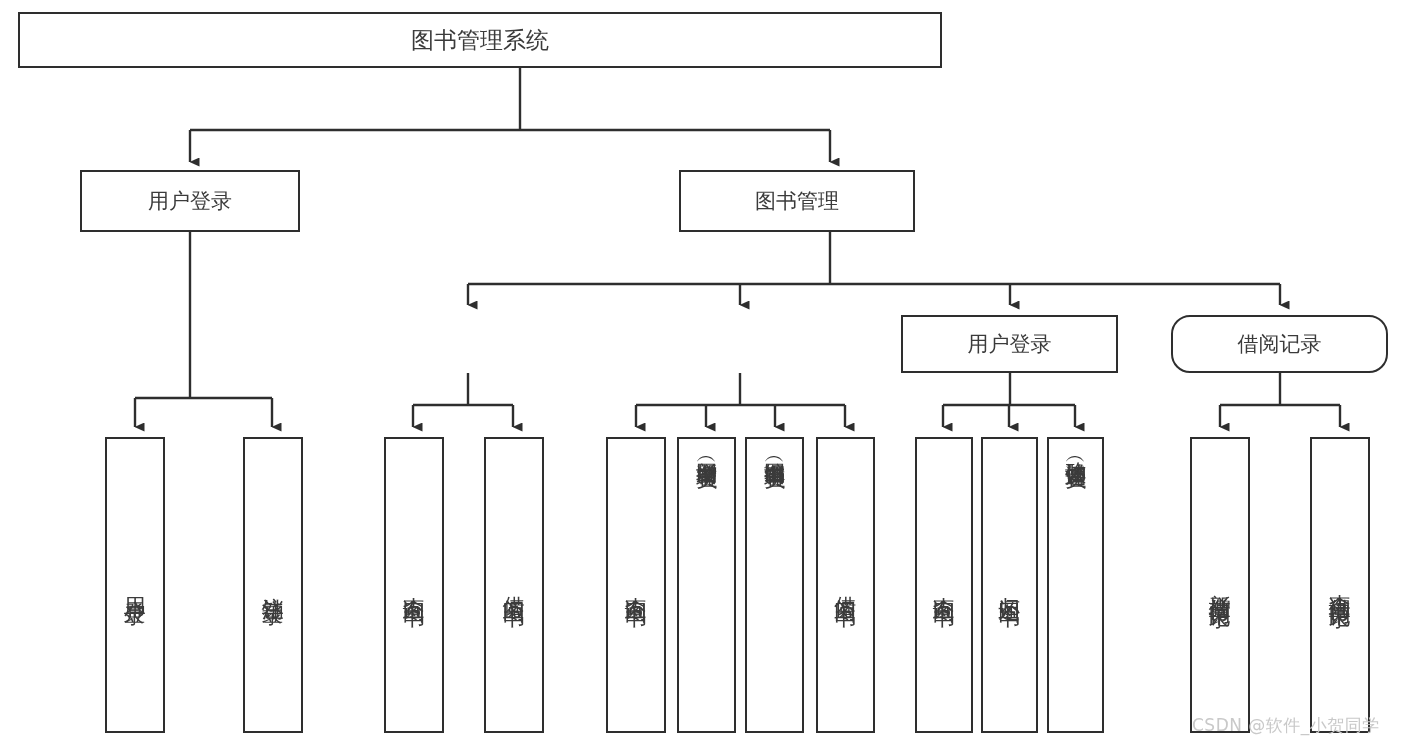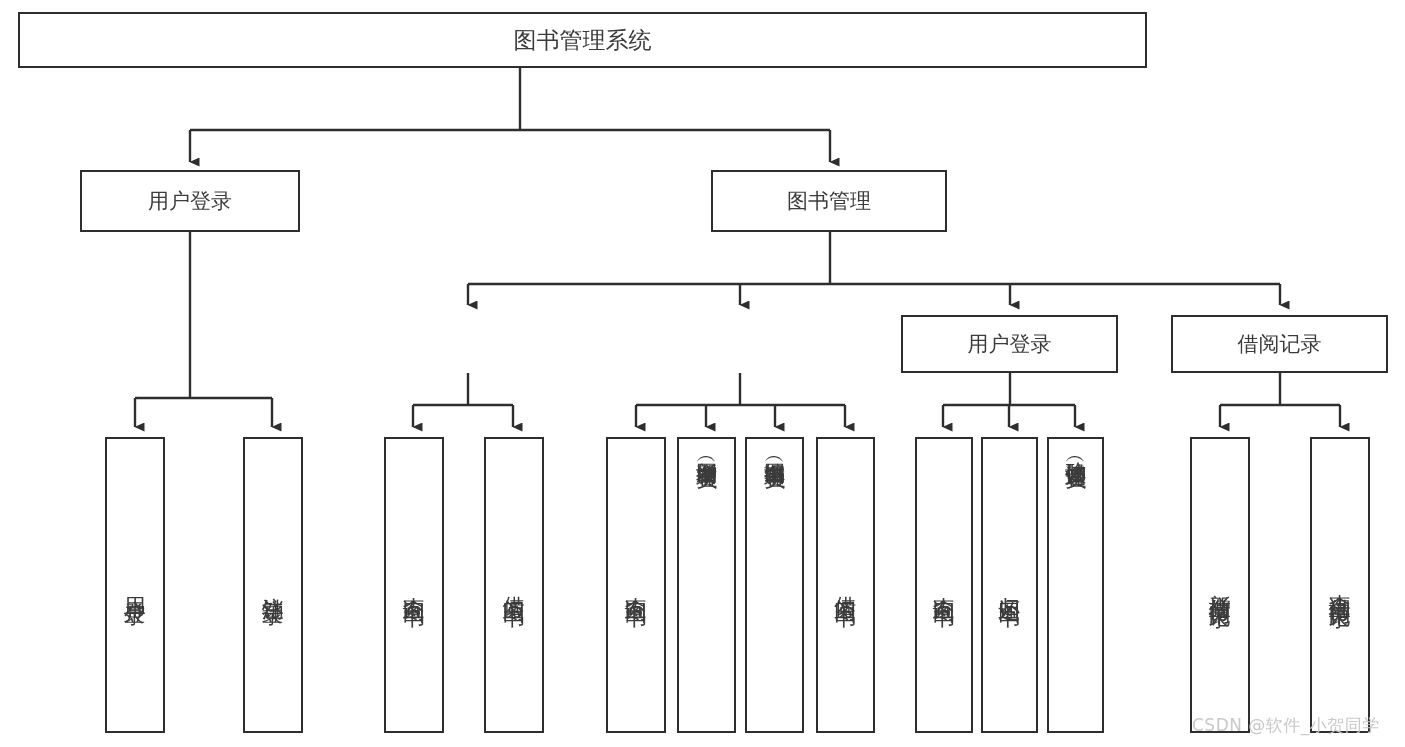--- a/index.html
+++ b/index.html
@@ -36,21 +36,21 @@
     color: #3a3a3a;
   }
   .node .lbl {
     display: block;
     text-align: center;
     line-height: 1.08;
     color: #3b3b3b;
     white-space: pre-line;
   }
   
-  .n-root { left: 18px; top: 12px; width: 1129px; height: 56px; }
+  .n-root { left: 18px; top: 12px; width: 924px; height: 56px; }
   .n-root .lbl { font-size: 23px; }
   
   .n-l2 { height: 62px; }
   .n-l2 .lbl { font-size: 21px; }
   
   .n-l3 { height: 58px; }
   .n-l3 .lbl { font-size: 21px; }
   
   .n-leaf {
     top: 437px;
@@ -133,28 +133,28 @@
     </g>
   </svg>
 
   <div class="node n-root">
     <span class="lbl">图书管理系统</span>
   </div>
 
   <div class="node n-l2" style="left:80px; top:170px; width:220px;">
     <span class="lbl">用户登录</span>
   </div>
-  <div class="node n-l2" style="left:711px; top:170px; width:236px;">
+  <div class="node n-l2" style="left:679px; top:170px; width:236px;">
     <span class="lbl">图书管理</span>
   </div>
 
   <div class="node n-l3" style="left:901px; top:315px; width:217px;">
     <span class="lbl">用户登录</span>
   </div>
-  <div class="node n-l3" style="left:1171px; top:315px; width:217px;">
+  <div class="node n-l3" style="left:1171px; top:315px; width:217px;border-radius:19px;">
     <span class="lbl">借阅记录</span>
   </div>
 
   <div class="node n-leaf" style="left:105px; width:60px;">
     <span class="lbl">用户登录</span>
   </div>
   <div class="node n-leaf" style="left:243px; width:60px;">
     <span class="lbl">注销登录</span>
   </div>
 

